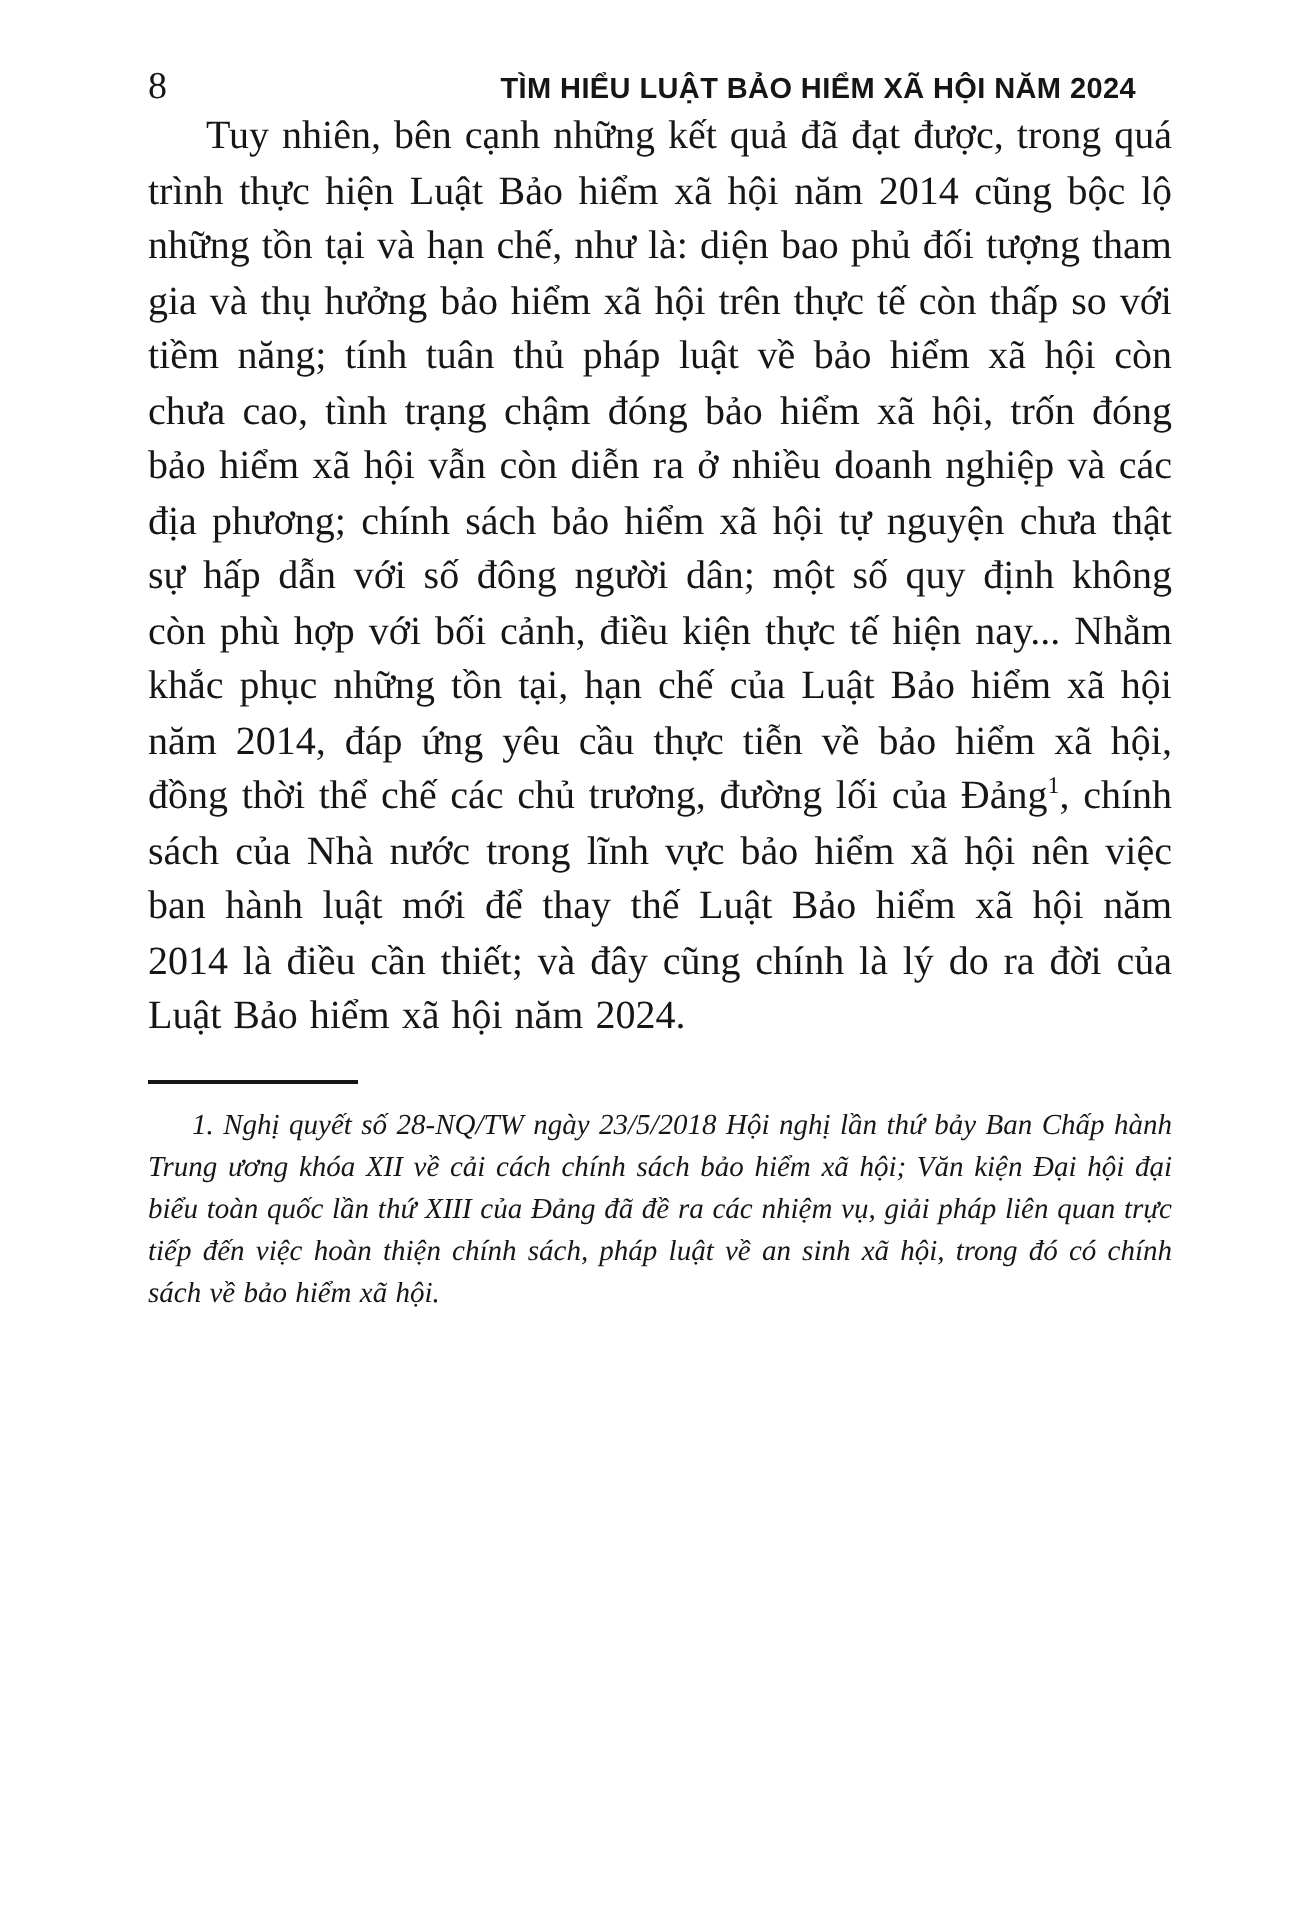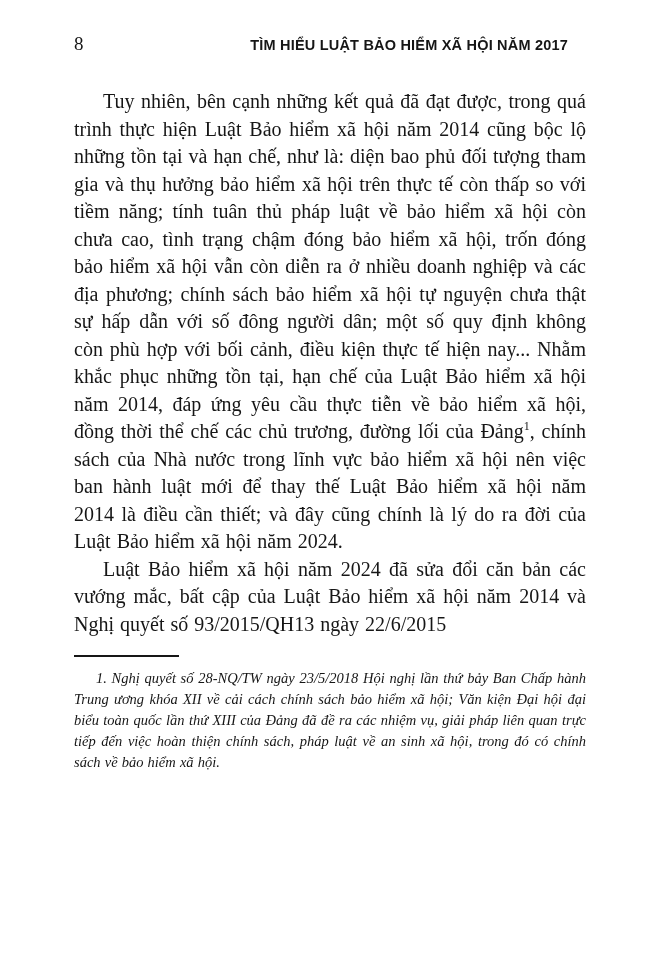--- a/index.html
+++ b/index.html
@@ -30,21 +30,20 @@
   .running-title {
     font-family: "Liberation Sans", "DejaVu Sans", sans-serif;
     font-weight: bold;
     font-size: 14.5px;
     letter-spacing: 0.2px;
     line-height: 20px;
     margin-right: 18px;
     white-space: nowrap;
   }
   .page-body {
-    margin-top: 33px;
     font-size: 20px;
     line-height: 27.5px;
     text-align: justify;
     word-spacing: 1px;
   }
   .para {
     text-indent: 29px;
   }
   .fn-ref {
     font-size: 12px;
@@ -69,26 +68,25 @@
     font-style: italic;
   }
 </style>
 </head>
 <body>
 
 <div class="page">
 
   <header class="page-header">
     <span class="page-number">8</span>
-    <span class="running-title">TÌM HIỂU LUẬT BẢO HIỂM XÃ HỘI NĂM 2017</span>
+    <span class="running-title">TÌM HIỂU LUẬT BẢO HIỂM XÃ HỘI NĂM 2024</span>
   </header>
 
   <main class="page-body">
     <p class="para"><span>Tuy nhiên, bên cạnh những kết quả đã đạt được, trong quá trình thực hiện Luật Bảo hiểm xã hội năm 2014 cũng bộc lộ những tồn tại và hạn chế, như là: diện bao phủ đối tượng tham gia và thụ hưởng bảo hiểm xã hội trên thực tế còn thấp so với tiềm năng; tính tuân thủ pháp luật về bảo hiểm xã hội còn chưa cao, tình trạng chậm đóng bảo hiểm xã hội, trốn đóng bảo hiểm xã hội vẫn còn diễn ra ở nhiều doanh nghiệp và các địa phương; chính sách bảo hiểm xã hội tự nguyện chưa thật sự hấp dẫn với số đông người dân; một số quy định không còn phù hợp với bối cảnh, điều kiện thực tế hiện nay... Nhằm khắc phục những tồn tại, hạn chế của Luật Bảo hiểm xã hội năm 2014, đáp ứng yêu cầu thực tiễn về bảo hiểm xã hội, đồng thời thể chế các chủ trương, đường lối của Đảng</span><sup class="fn-ref">1</sup><span>, chính sách của Nhà nước trong lĩnh vực bảo hiểm xã hội nên việc ban hành luật mới để thay thế Luật Bảo hiểm xã hội năm 2014 là điều cần thiết; và đây cũng chính là lý do ra đời của Luật Bảo hiểm xã hội năm 2024.</span></p>
-    <p class="para">Luật Bảo hiểm xã hội năm 2024 đã sửa đổi căn bản các vướng mắc, bất cập của Luật Bảo hiểm xã hội năm 2014 và Nghị quyết số 93/2015/QH13 ngày 22/6/2015</p>
   </main>
 
   <footer class="footnote-area">
     <div class="footnote-rule"></div>
     <p class="footnote-text">1. Nghị quyết số 28-NQ/TW ngày 23/5/2018 Hội nghị lần thứ bảy Ban Chấp hành Trung ương khóa XII về cải cách chính sách bảo hiểm xã hội; Văn kiện Đại hội đại biểu toàn quốc lần thứ XIII của Đảng đã đề ra các nhiệm vụ, giải pháp liên quan trực tiếp đến việc hoàn thiện chính sách, pháp luật về an sinh xã hội, trong đó có chính sách về bảo hiểm xã hội.</p>
   </footer>
 
 </div>
 
 </body></html>

